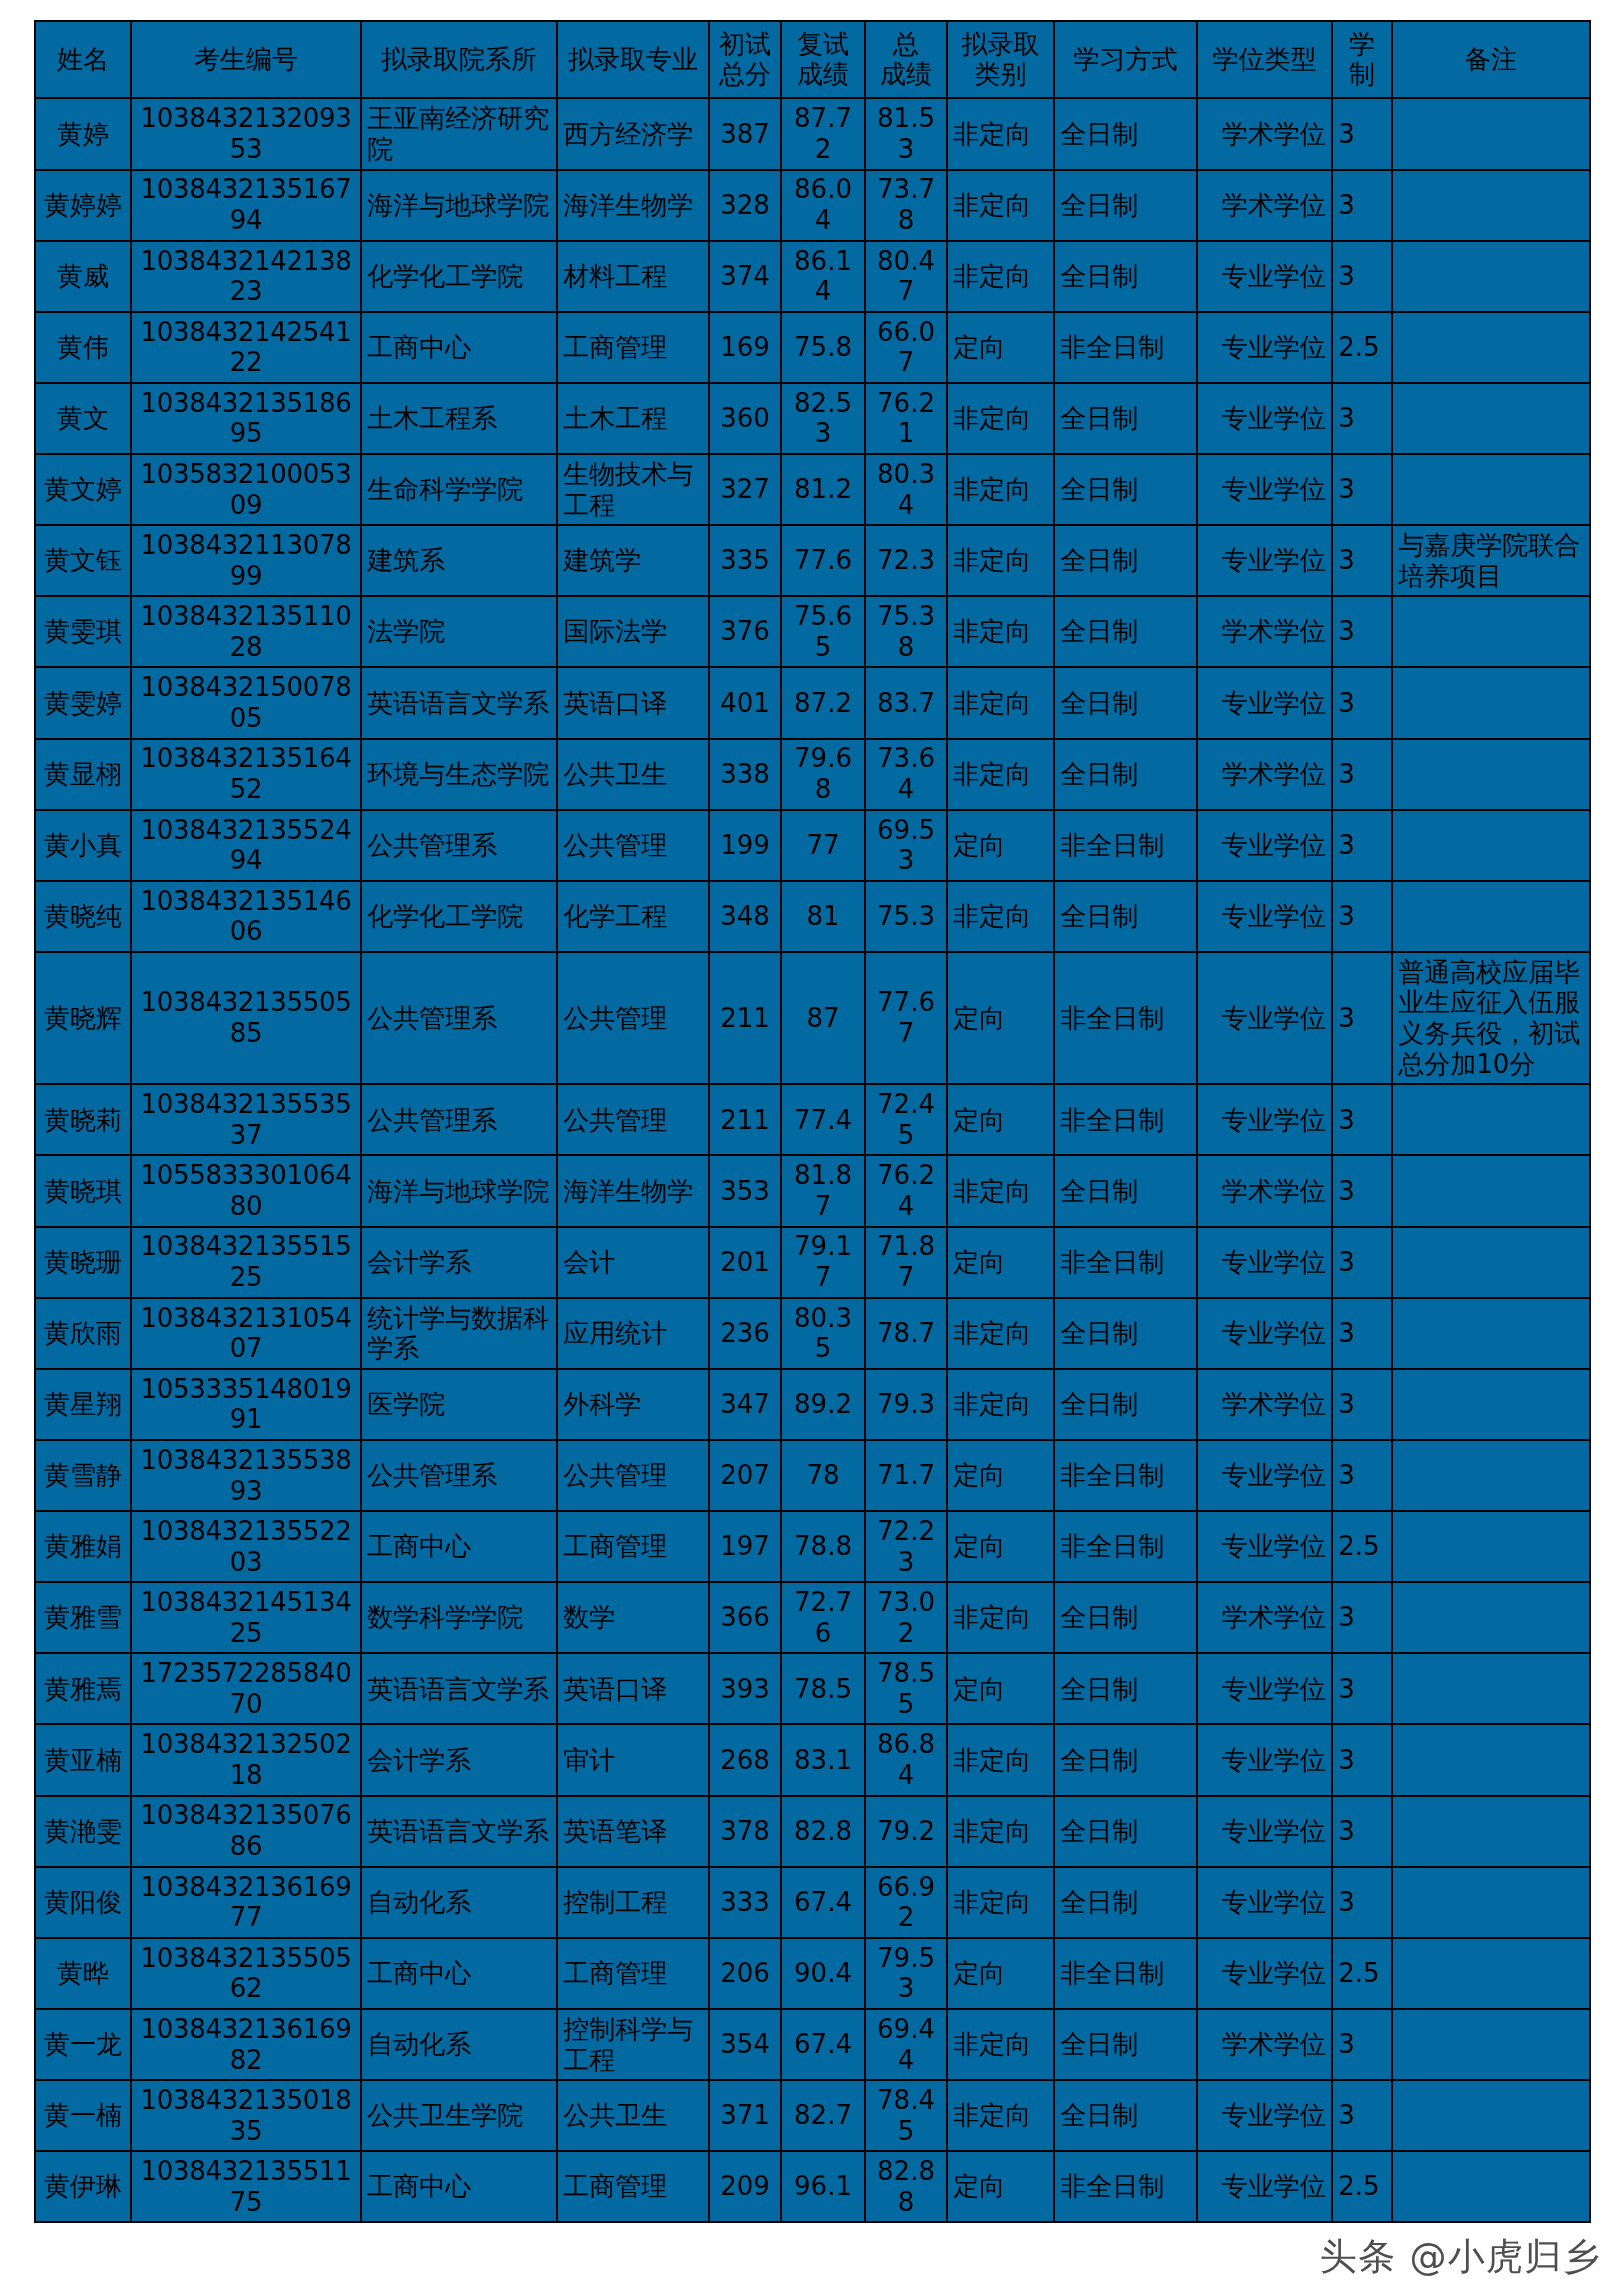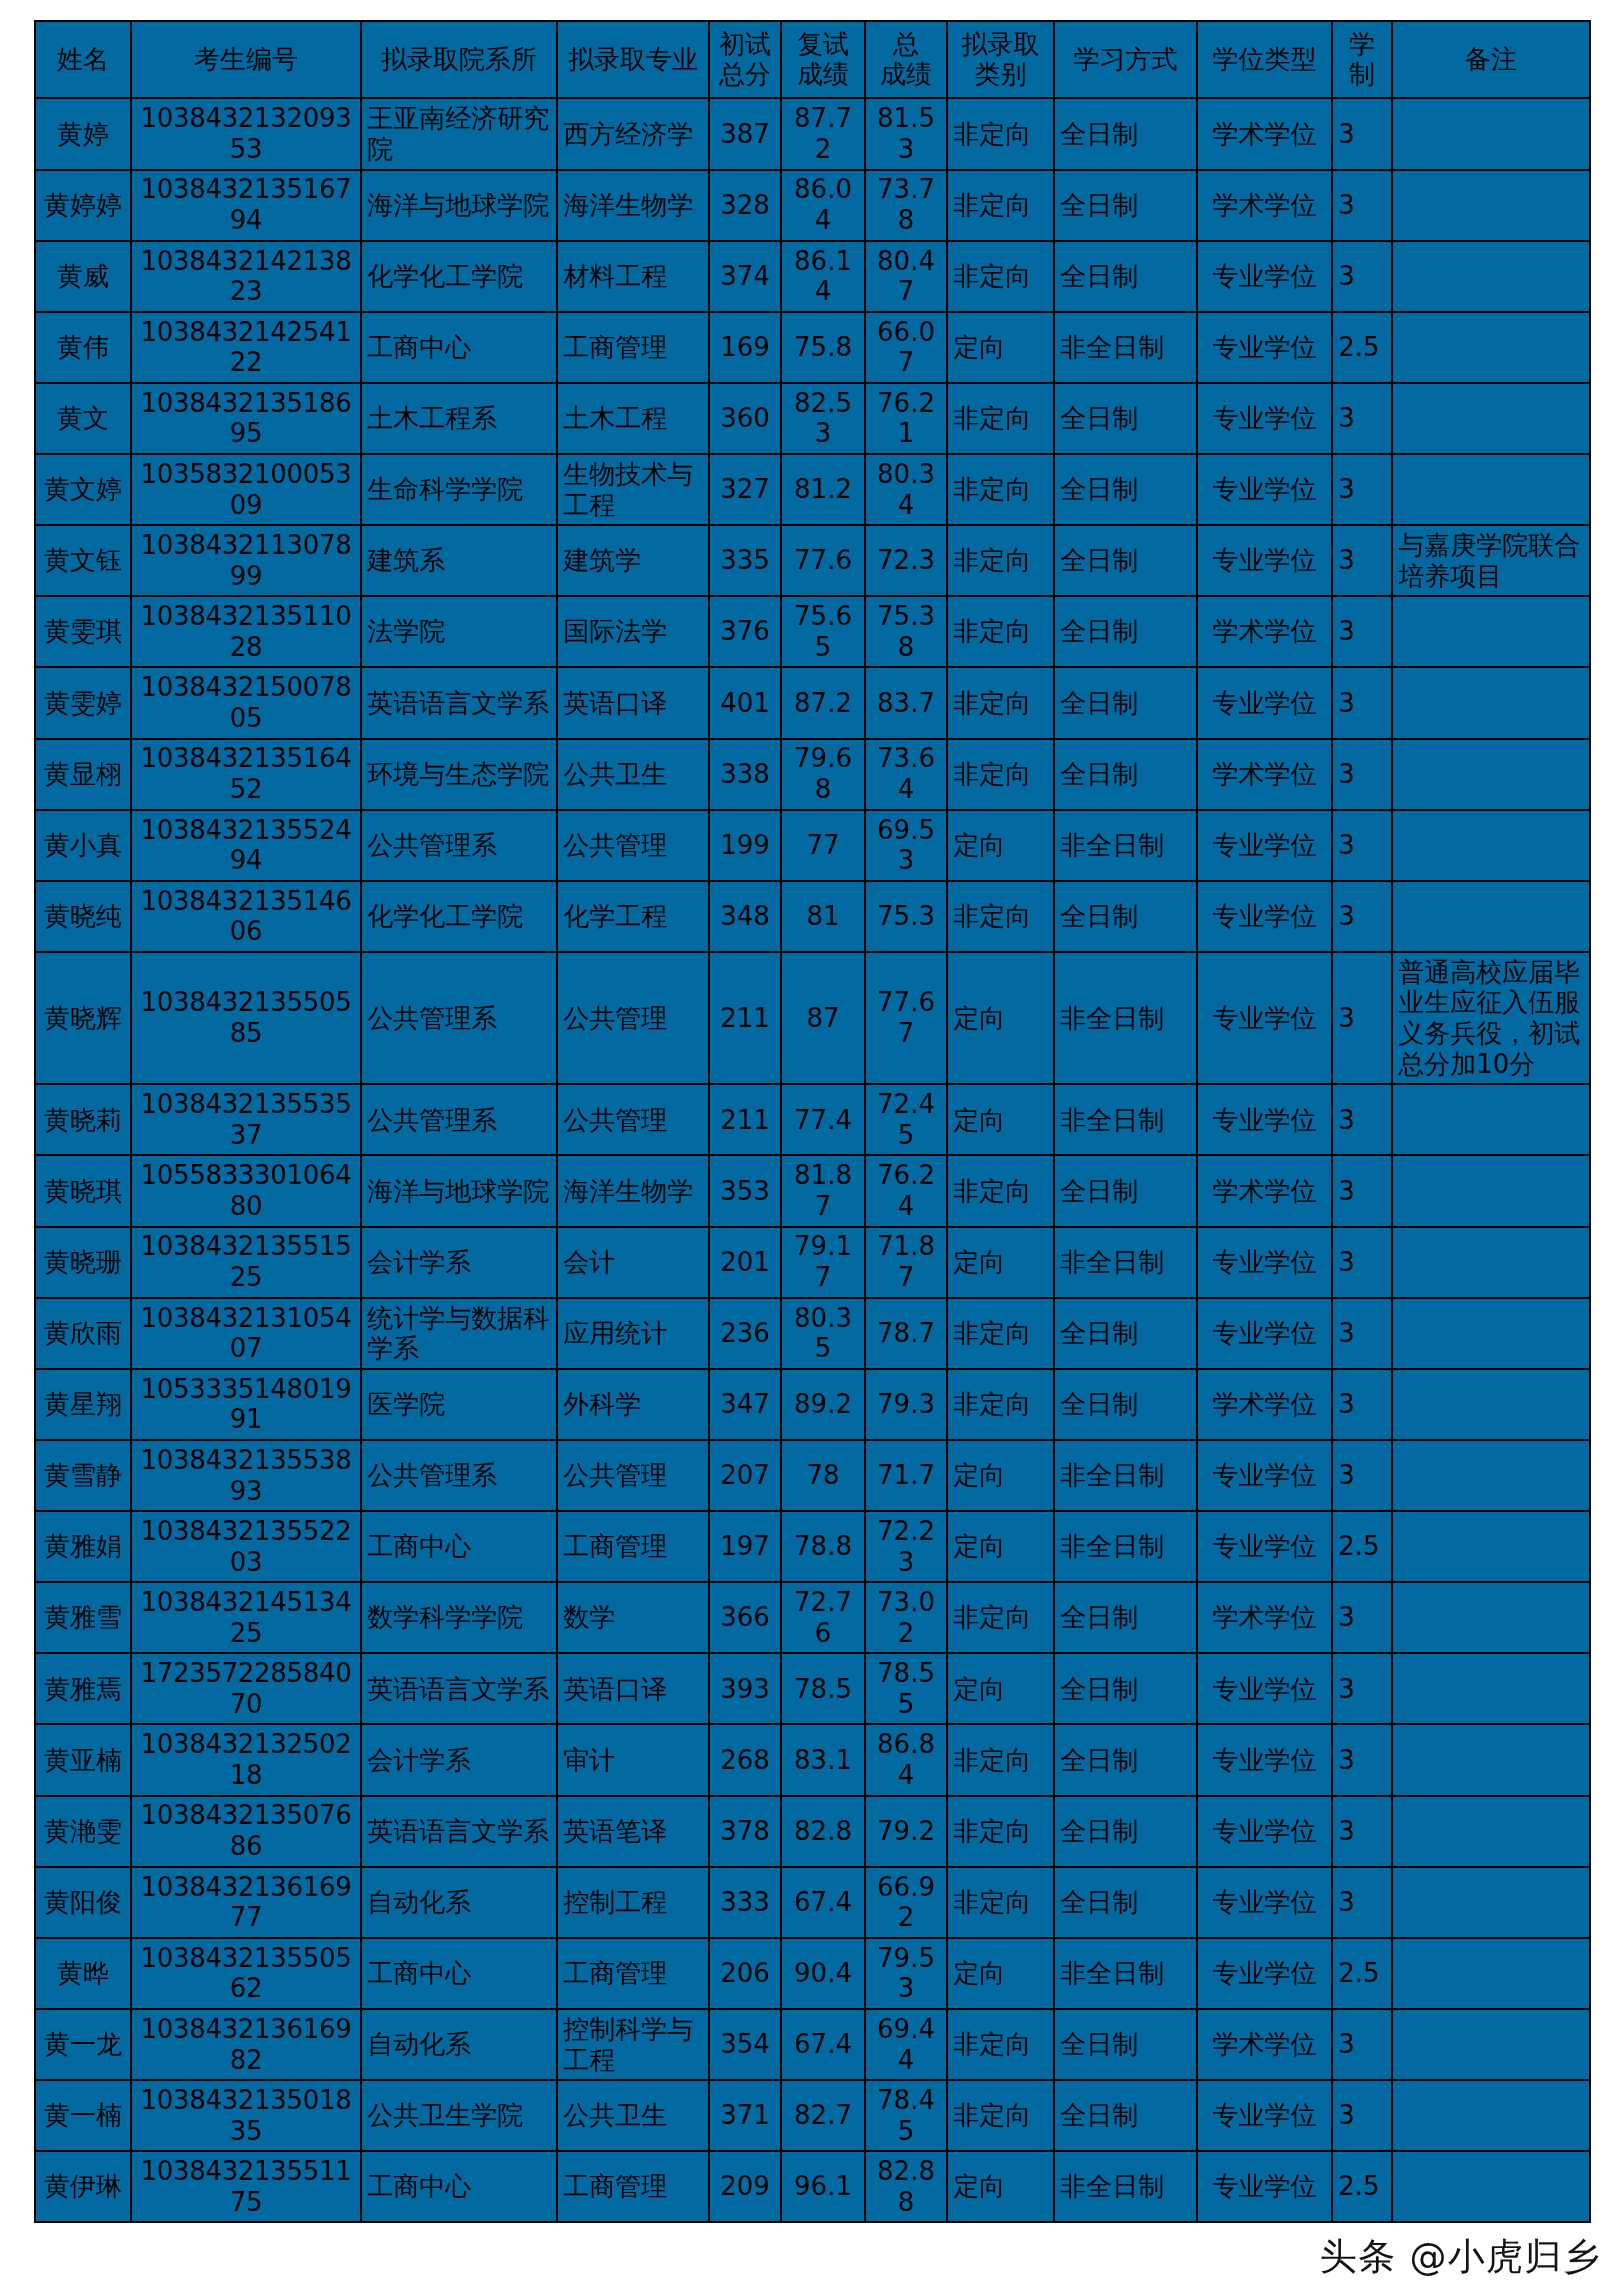--- a/index.html
+++ b/index.html
@@ -56,32 +56,32 @@
   col.c-years   { width: 60px; }
   col.c-remark  { width: 198px; }
 
   td.name   { text-align: center; border-radius: 23px; }
   td.id     { text-align: center; letter-spacing: -0.3px; font-size: 27px;}
   td.dept   { text-align: left; }
   td.major  { text-align: left; }
   td.num    { text-align: center; }
   td.type   { text-align: left; }
   td.study  { text-align: left; }
-  td.degree { text-align: center; }
+  td.degree { text-align: right; }
   td.years  { text-align: left; padding-left: 6.5px; }
   td.remark { text-align: left; font-size: 25.5px; line-height: 1.2; }
 
   th.hdr-stack { font-size: 26px; line-height: 1.1; }
 
   .watermark {
     position: absolute;
     right: 22px;
     bottom: 13px;
     font-size: 37px;
-    color: #000000;
+    color: #404040;
     letter-spacing: 1.3px;
     white-space: nowrap;
     font-family: "DejaVu Sans", "Liberation Sans", sans-serif;
     opacity: 0.92;
   }
 </style>
 </head>
 <body>
 
 <div id="sheet">

